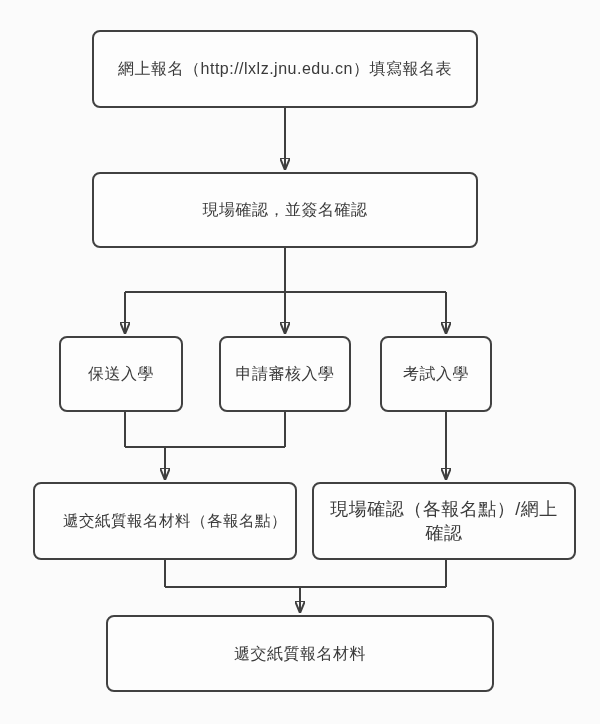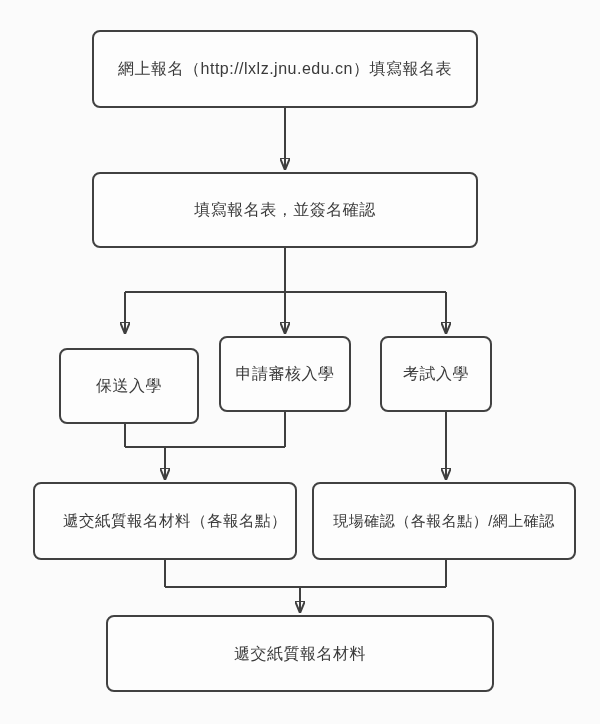--- a/index.html
+++ b/index.html
@@ -39,25 +39,25 @@
     justify-content:center;
     text-align:center;
     color:var(--text);
     font-size:16px;
     letter-spacing:0.5px;
     padding:4px 8px;
     line-height:1.35;
   }
   .n1{left:92px;  top:30px;  width:386px; height:78px;}
   .n2{left:92px;  top:172px; width:386px; height:76px;}
-  .n3{left:59px;  top:348px; width:140px; height:76px;}
+  .n3{left:59px;  top:336px; width:124px; height:76px;}
   .n4{left:219px; top:336px; width:132px; height:76px;}
   .n5{left:380px; top:336px; width:112px; height:76px;}
   .n6{left:33px;  top:482px; width:264px; height:78px; font-size:15.5px;justify-content:flex-end;}
-  .n7{left:312px; top:482px; width:264px; height:78px; font-size:15px;}
+  .n7{left:312px; top:482px; width:264px; height:78px; font-size:18px;}
   .n8{left:106px; top:615px; width:388px; height:77px;}
 </style>
 </head>
 <body>
 
 <div class="canvas">
 
   <svg class="wires" viewBox="0 0 600 724" xmlns="http://www.w3.org/2000/svg" aria-hidden="true">
     <defs>
       <marker id="arrow" markerUnits="userSpaceOnUse" markerWidth="12" markerHeight="10" refX="10" refY="5" orient="auto">
@@ -85,21 +85,21 @@
     <path d="M446,560 V587"></path>
     <path d="M165,587 H446"></path>
     <path d="M300,587 V611" marker-end="url(#arrow)"></path>
   </svg>
 
   <div class="node n1">
     <span>網上報名（http://lxlz.jnu.edu.cn）填寫報名表</span>
   </div>
 
   <div class="node n2">
-    <span>填寫報名表，並簽名確認</span>
+    <span>現場確認，並簽名確認</span>
   </div>
 
   <div class="node n3">
     <span>保送入學</span>
   </div>
 
   <div class="node n4">
     <span>申請審核入學</span>
   </div>
 

